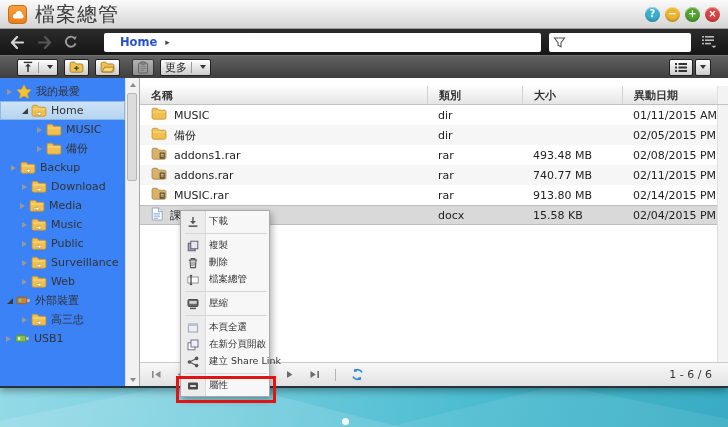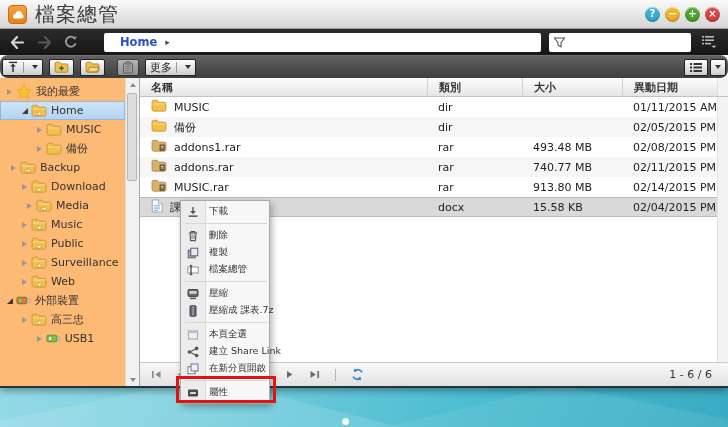--- a/index.html
+++ b/index.html
@@ -40,34 +40,34 @@
   .nav-ico{display:flex;align-items:center;justify-content:center;}
   .crumb-bar{width:437px;height:19px;background:#fff;border-radius:2px;margin-left:26px;
        display:flex;align-items:center;padding-left:16px;box-sizing:border-box;}
   .crumb-link{color:var(--c-crumb,#2952c8);font-weight:bold;font-size:11.5px;}
   .crumb-arrow{color:#444;font-size:9px;margin-left:8px;}
   .filter-box{width:142px;height:19px;background:#fff;border-radius:2px;margin-left:8px;
        display:flex;align-items:center;padding-left:4px;box-sizing:border-box;}
   .filter-input{border:none;outline:none;flex:1;height:15px;font-size:11px;background:transparent;}
   
   .toolbar{height:22px;background:linear-gradient(#616161,#3e3e3e);border-top:1px solid #707070;
-       display:flex;align-items:center;padding:0 2px;flex:0 0 auto;border-radius:8px;}
+       display:flex;align-items:center;padding:0 17px;flex:0 0 auto;}
   .tbtn{height:17px;background:linear-gradient(#ffffff,#cccccc);border:1px solid #222;
        border-radius:2px;display:flex;align-items:center;justify-content:center;
        margin-right:6px;box-sizing:border-box;padding:0 4px;cursor:default;}
   .tbtn.disabled{opacity:.55;}
   .tbtn .caret{width:0;height:0;border-left:3.5px solid transparent;border-right:3.5px solid transparent;
        border-top:4px solid #333;margin-left:4px;}
   .tbtn-split{border-left:1px solid #999;margin-left:4px;padding-left:4px;height:11px;
        display:flex;align-items:center;}
   .more-label{font-size:11px;color:#222;}
   .tb-right{margin-left:auto;display:flex;}
   
   .content{flex:1;display:flex;min-height:0;}
-  .sidebar{width:140px;flex:0 0 auto;background:#fdba74;border-right:1px solid #a9a9a9;
+  .sidebar{width:140px;flex:0 0 auto;background:#3b82f6;border-right:1px solid #a9a9a9;
        display:flex;box-sizing:border-box;}
   .tree{flex:1;padding-top:4px;overflow:hidden;}
   .tree-item{height:19px;display:flex;align-items:center;color:#333;cursor:default;
        white-space:nowrap;}
   .tree-item.selected{background:linear-gradient(var(--c-sel,#cfe4f7),#b3d3ef);
        box-shadow:inset 0 0 0 1px #8fb8dc;}
   .tw{width:11px;flex:0 0 auto;display:flex;align-items:center;justify-content:center;}
   .arr-c{width:0;height:0;border-top:3.5px solid transparent;border-bottom:3.5px solid transparent;
        border-left:5px solid #989898;}
   .arr-e{width:0;height:0;border-bottom:6px solid #3c3c3c;border-left:6px solid transparent;}
@@ -77,21 +77,21 @@
   .sb-up,.sb-down{position:absolute;left:0;width:13px;height:13px;display:flex;
        align-items:center;justify-content:center;}
   .sb-up{top:0;}.sb-down{bottom:0;}
   .sb-tri-up{width:0;height:0;border-left:3.5px solid transparent;border-right:3.5px solid transparent;
        border-bottom:4.5px solid #8a8a8a;}
   .sb-tri-down{width:0;height:0;border-left:3.5px solid transparent;border-right:3.5px solid transparent;
        border-top:4.5px solid #8a8a8a;}
   .sb-thumb{position:absolute;left:1px;top:15px;width:10px;height:88px;background:#dcdcdc;
        border:1px solid #b5b5b5;border-radius:2px;box-sizing:border-box;}
   
-  .main{flex:1;display:flex;flex-direction:column;min-width:0;}
+  .main{flex:1;display:flex;flex-direction:column;min-width:0;margin-top:8px;}
   .list-header{height:18px;display:flex;background:linear-gradient(#fdfdfd,#e5e5e5);
        border-bottom:1px solid #c2c2c2;font-weight:bold;color:#333;flex:0 0 auto;}
   .hcell{display:flex;align-items:center;padding-left:11px;box-sizing:border-box;}
   .hcell+.hcell{border-left:1px solid #d2d2d2;}
   .c-name{flex:1;min-width:0;}
   .c-type{width:95px;flex:0 0 auto;}
   .c-size{width:100px;flex:0 0 auto;}
   .c-date{width:95px;flex:0 0 auto;}
   .c-scroll{width:10px;flex:0 0 auto;background:#f3f3f3;border-left:1px solid #e0e0e0;}
   .rows{flex:1;display:flex;flex-direction:column;}
@@ -102,21 +102,21 @@
   .name-cell{display:flex;align-items:center;gap:7px;}
   .rows-filler{flex:1;}
   
   .footer{height:23px;background:linear-gradient(#f8f8f8,#e2e2e2);border-top:1px solid #c9c9c9;
        display:flex;align-items:center;padding:0 8px;flex:0 0 auto;color:#333;gap:8px;}
   .pg-btn{width:16px;height:16px;display:flex;align-items:center;justify-content:center;}
   .pg-sep{width:1px;height:12px;background:#b5b5b5;margin:0 5px;}
   .pg-spacer{width:78px;}
   .pg-range{margin-left:auto;margin-right:8px;font-size:11px;color:#333;}
   
-  .context-menu{position:absolute;left:180px;top:200px;width:88px;background:#f7f7f7;
+  .context-menu{position:absolute;left:180px;top:210px;width:88px;background:#f7f7f7;
        border:1px solid #a9a9a9;box-shadow:2px 3px 7px rgba(0,0,0,.30);padding:2px 0;
        z-index:10;}
   .context-menu::before{content:"";position:absolute;left:0;top:0;bottom:0;width:24px;
        background:#ececec;border-right:1px solid #dadada;}
   .menu-item{height:17px;display:flex;align-items:center;position:relative;z-index:1;
        font-size:9.5px;color:#333;white-space:nowrap;cursor:default;}
   .mi-icon{width:24px;flex:0 0 auto;display:flex;align-items:center;justify-content:center;}
   .mi-label{padding-left:4px;}
   .menu-sep{height:1px;background:#d6d6d6;margin:3px 2px 3px 4px;position:relative;z-index:1;}
   .red-box{position:absolute;left:176px;top:376px;width:100px;height:27px;
@@ -326,21 +326,21 @@
             </span>
             <span class="icon">
               <svg width="16" height="13" viewBox="0 0 18 15">
                 <path d="M1 3.4C1 2.2 1.7 1.5 2.9 1.5h3.9l1.9 2.2h6.4c1.2 0 1.9.7 1.9 1.9v6.5c0 1.2-.7 1.9-1.9 1.9H2.9c-1.2 0-1.9-.7-1.9-1.9z" fill="#f2c04e" stroke="#c4922f"></path>
                 <path d="M1.8 5.2h14.4v1.1H1.8z" fill="#f9dd94"></path>
                 <path d="M5.3 10.4h3.4V8.7l3.3 2.5-3.3 2.5v-1.7H5.3z" fill="#fff" stroke="#b08a28" stroke-width=".6"></path>
               </svg>
             </span>
             <span>Download</span>
           </div>
-          <div class="tree-item" style="padding-left: 24px;">
+          <div class="tree-item" style="padding-left: 17px;">
             <span class="tw">
               <span class="arr-c"></span>
             </span>
             <span class="icon">
               <svg width="16" height="13" viewBox="0 0 18 15">
                 <path d="M1 3.4C1 2.2 1.7 1.5 2.9 1.5h3.9l1.9 2.2h6.4c1.2 0 1.9.7 1.9 1.9v6.5c0 1.2-.7 1.9-1.9 1.9H2.9c-1.2 0-1.9-.7-1.9-1.9z" fill="#f2c04e" stroke="#c4922f"></path>
                 <path d="M1.8 5.2h14.4v1.1H1.8z" fill="#f9dd94"></path>
                 <path d="M5.3 10.4h3.4V8.7l3.3 2.5-3.3 2.5v-1.7H5.3z" fill="#fff" stroke="#b08a28" stroke-width=".6"></path>
               </svg>
             </span>
@@ -417,21 +417,21 @@
             </span>
             <span class="icon">
               <svg width="16" height="13" viewBox="0 0 18 15">
                 <path d="M1 3.4C1 2.2 1.7 1.5 2.9 1.5h3.9l1.9 2.2h6.4c1.2 0 1.9.7 1.9 1.9v6.5c0 1.2-.7 1.9-1.9 1.9H2.9c-1.2 0-1.9-.7-1.9-1.9z" fill="#f2c04e" stroke="#c4922f"></path>
                 <path d="M1.8 5.2h14.4v1.1H1.8z" fill="#f9dd94"></path>
                 <path d="M5.3 10.4h3.4V8.7l3.3 2.5-3.3 2.5v-1.7H5.3z" fill="#fff" stroke="#b08a28" stroke-width=".6"></path>
               </svg>
             </span>
             <span>高三忠</span>
           </div>
-          <div class="tree-item" style="padding-left: 3px; justify-content: center;">
+          <div class="tree-item" style="padding-left: 3px;">
             <span class="tw">
               <span class="arr-c"></span>
             </span>
             <span class="icon">
               <svg width="15" height="13" viewBox="0 0 16 14">
                 <rect x="1" y="3.5" width="10.5" height="7" rx="1.2" fill="#7fbf4e" stroke="#559330"></rect>
                 <rect x="2.8" y="5.2" width="3.2" height="3.6" fill="#e8f4dc" stroke="#6fa346" stroke-width=".5"></rect>
                 <rect x="11.8" y="5.4" width="3" height="3.2" fill="#c9ccd0" stroke="#8e9296" stroke-width=".5"></rect>
               </svg>
             </span>
@@ -597,96 +597,87 @@
           <path d="M6 8.2 3.1 5.1h5.8z" fill="#555"></path>
           <rect x="1.6" y="9.4" width="8.8" height="1.5" fill="#555"></rect>
         </svg>
       </span>
       <span class="mi-label">下載</span>
     </div>
     <div class="menu-sep"></div>
     <div class="menu-item">
       <span class="mi-icon">
         <svg width="12" height="12" viewBox="0 0 12 12">
+          <rect x="1.2" y="3.2" width="7" height="7.6" fill="#aab" stroke="#556" stroke-width=".9"></rect>
+          <rect x="3.8" y="1.2" width="7" height="7.6" fill="#e8e8f0" stroke="#556" stroke-width=".9"></rect>
+        </svg>
+      </span>
+      <span class="mi-label">複製</span>
+    </div>
+    <div class="menu-item">
+      <span class="mi-icon">
+        <svg width="12" height="12" viewBox="0 0 12 12">
           <path d="M1.8 3h8.4M4.2 3V1.6h3.6V3" fill="none" stroke="#555" stroke-width="1.1"></path>
           <path d="M3 3l.6 7.6h4.8L9 3" fill="none" stroke="#555" stroke-width="1.1"></path>
           <path d="M5 4.6v4.4M7 4.6v4.4" stroke="#555" stroke-width=".8"></path>
         </svg>
       </span>
       <span class="mi-label">刪除</span>
     </div>
     <div class="menu-item">
       <span class="mi-icon">
         <svg width="12" height="12" viewBox="0 0 12 12">
-          <rect x="1.2" y="3.2" width="7" height="7.6" fill="#aab" stroke="#556" stroke-width=".9"></rect>
-          <rect x="3.8" y="1.2" width="7" height="7.6" fill="#e8e8f0" stroke="#556" stroke-width=".9"></rect>
-        </svg>
-      </span>
-      <span class="mi-label">複製</span>
-    </div>
-    <div class="menu-item">
-      <span class="mi-icon">
-        <svg width="12" height="12" viewBox="0 0 12 12">
           <rect x=".8" y="3" width="10.4" height="6" fill="#fff" stroke="#888" stroke-width=".9"></rect>
           <path d="M4 1.4v9.2" stroke="#333" stroke-width="1.2"></path>
           <path d="M2.8 1.4h2.4M2.8 10.6h2.4" stroke="#333" stroke-width=".9"></path>
         </svg>
       </span>
       <span class="mi-label">檔案總管</span>
     </div>
     <div class="menu-sep"></div>
     <div class="menu-item">
       <span class="mi-icon">
         <svg width="12" height="12" viewBox="0 0 12 12">
           <rect x="1" y="1.6" width="10" height="6.8" rx=".8" fill="#6a6a6a" stroke="#444"></rect>
           <rect x="2.4" y="3" width="7.2" height="2.8" fill="#cfd4d8"></rect>
           <path d="M3 10.4h6" stroke="#555" stroke-width="1.5"></path>
         </svg>
       </span>
       <span class="mi-label">壓縮</span>
     </div>
-    <div class="menu-item">
-      <span class="mi-icon">
-        <svg width="12" height="12" viewBox="0 0 12 12">
-          <rect x="3" y=".8" width="6" height="10.4" rx=".8" fill="#667" stroke="#445"></rect>
-          <path d="M6 1.6v9" stroke="#fff" stroke-width="1" stroke-dasharray="1.3 1.1"></path>
-        </svg>
-      </span>
-      <span class="mi-label">壓縮成 課表.7z</span>
-    </div>
     <div class="menu-sep"></div>
     <div class="menu-item">
       <span class="mi-icon">
         <svg width="12" height="12" viewBox="0 0 12 12">
           <rect x="1.4" y="2" width="9.2" height="8" fill="#ededf2" stroke="#99a" stroke-width=".9"></rect>
           <rect x="1.4" y="2" width="9.2" height="2" fill="#b9bfd4"></rect>
         </svg>
       </span>
       <span class="mi-label">本頁全選</span>
+    </div>
+    <div class="menu-item">
+      <span class="mi-icon">
+        <svg width="12" height="12" viewBox="0 0 12 12">
+          <rect x="1" y="3.8" width="7" height="7" fill="#fff" stroke="#667" stroke-width=".9"></rect>
+          <rect x="4" y="1" width="7" height="7" fill="#eef" stroke="#667" stroke-width=".9"></rect>
+        </svg>
+      </span>
+      <span class="mi-label">在新分頁開啟</span>
     </div>
     <div class="menu-item">
       <span class="mi-icon">
         <svg width="12" height="12" viewBox="0 0 12 12">
           <path d="M2.4 6 9.6 2.4M2.4 6l7.2 3.6" stroke="#555" stroke-width="1.1" fill="none"></path>
           <circle cx="9.6" cy="2.4" r="1.8" fill="#555"></circle>
           <circle cx="2.4" cy="6" r="1.8" fill="#555"></circle>
           <circle cx="9.6" cy="9.6" r="1.8" fill="#555"></circle>
         </svg>
       </span>
       <span class="mi-label">建立 Share Link</span>
     </div>
-    <div class="menu-item">
-      <span class="mi-icon">
-        <svg width="12" height="12" viewBox="0 0 12 12">
-          <rect x="1" y="3.8" width="7" height="7" fill="#fff" stroke="#667" stroke-width=".9"></rect>
-          <rect x="4" y="1" width="7" height="7" fill="#eef" stroke="#667" stroke-width=".9"></rect>
-        </svg>
-      </span>
-      <span class="mi-label">在新分頁開啟</span>
-    </div>
     <div class="menu-sep"></div>
     <div class="menu-item">
       <span class="mi-icon">
         <svg width="12" height="12" viewBox="0 0 12 12">
           <rect x="1" y="2.4" width="10" height="7.2" rx="1" fill="#4a4a4a"></rect>
           <rect x="3.2" y="5.2" width="5.6" height="1.6" fill="#fff"></rect>
         </svg>
       </span>
       <span class="mi-label">屬性</span>
     </div>

